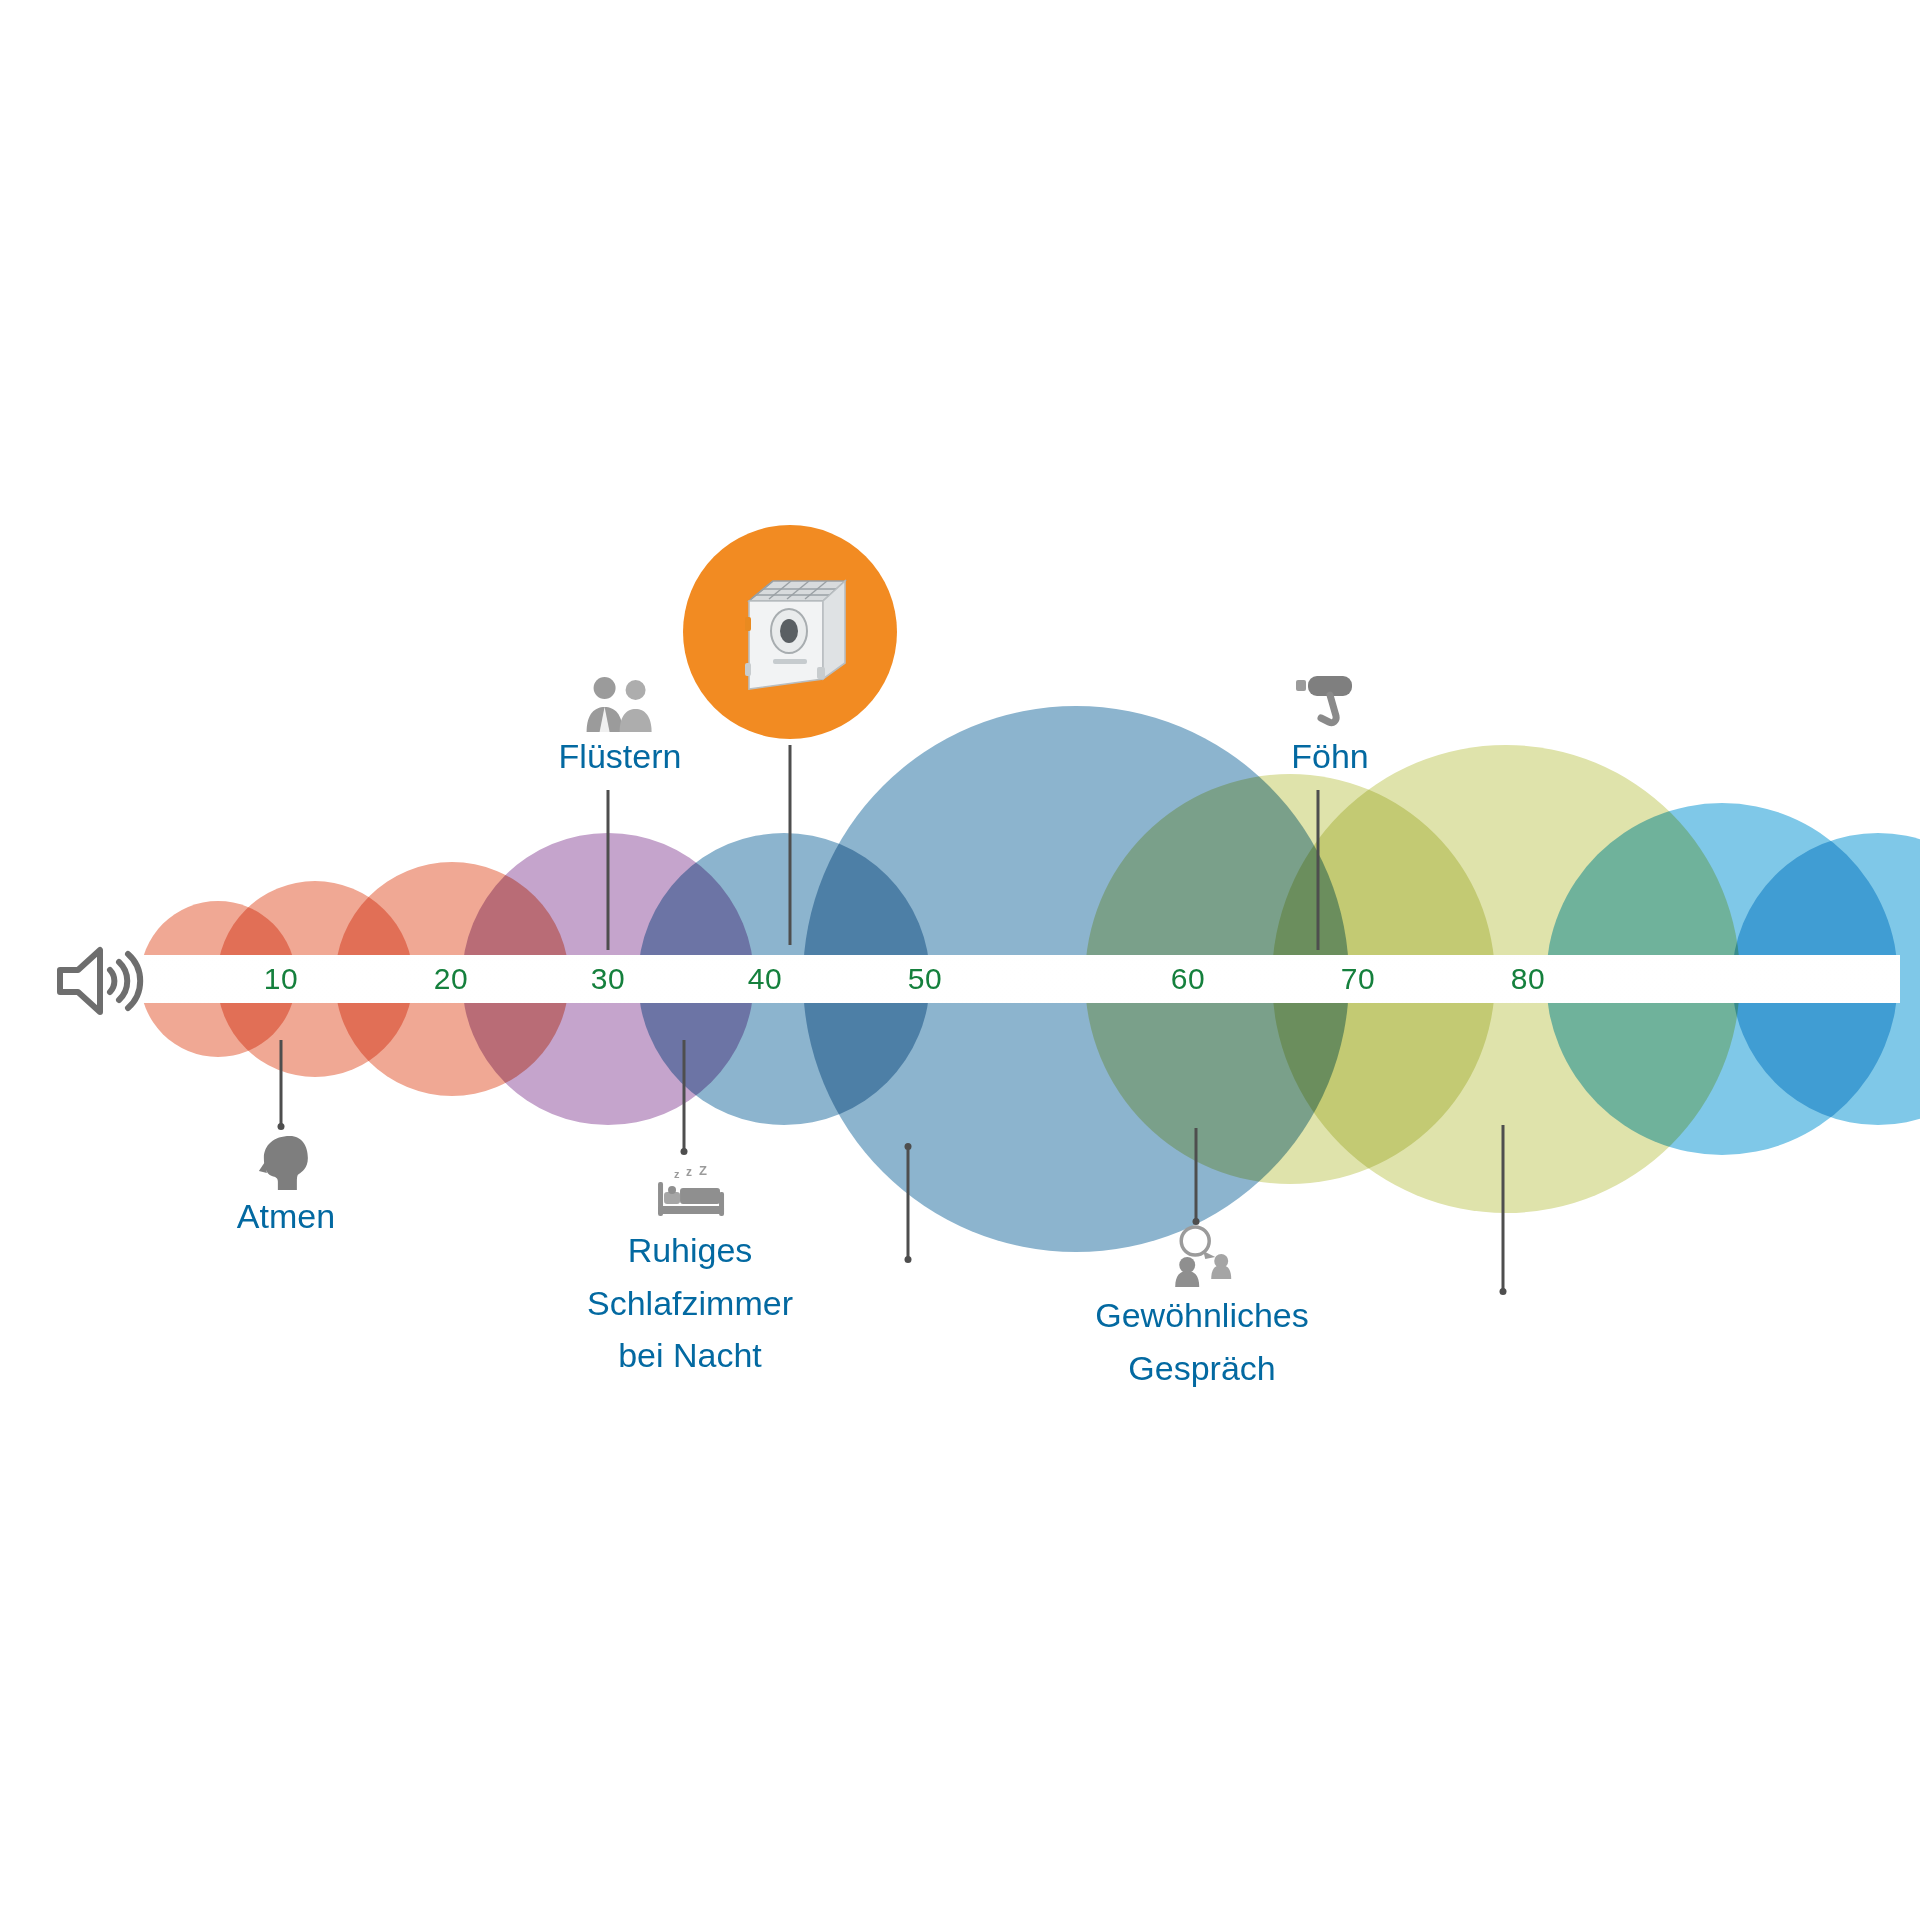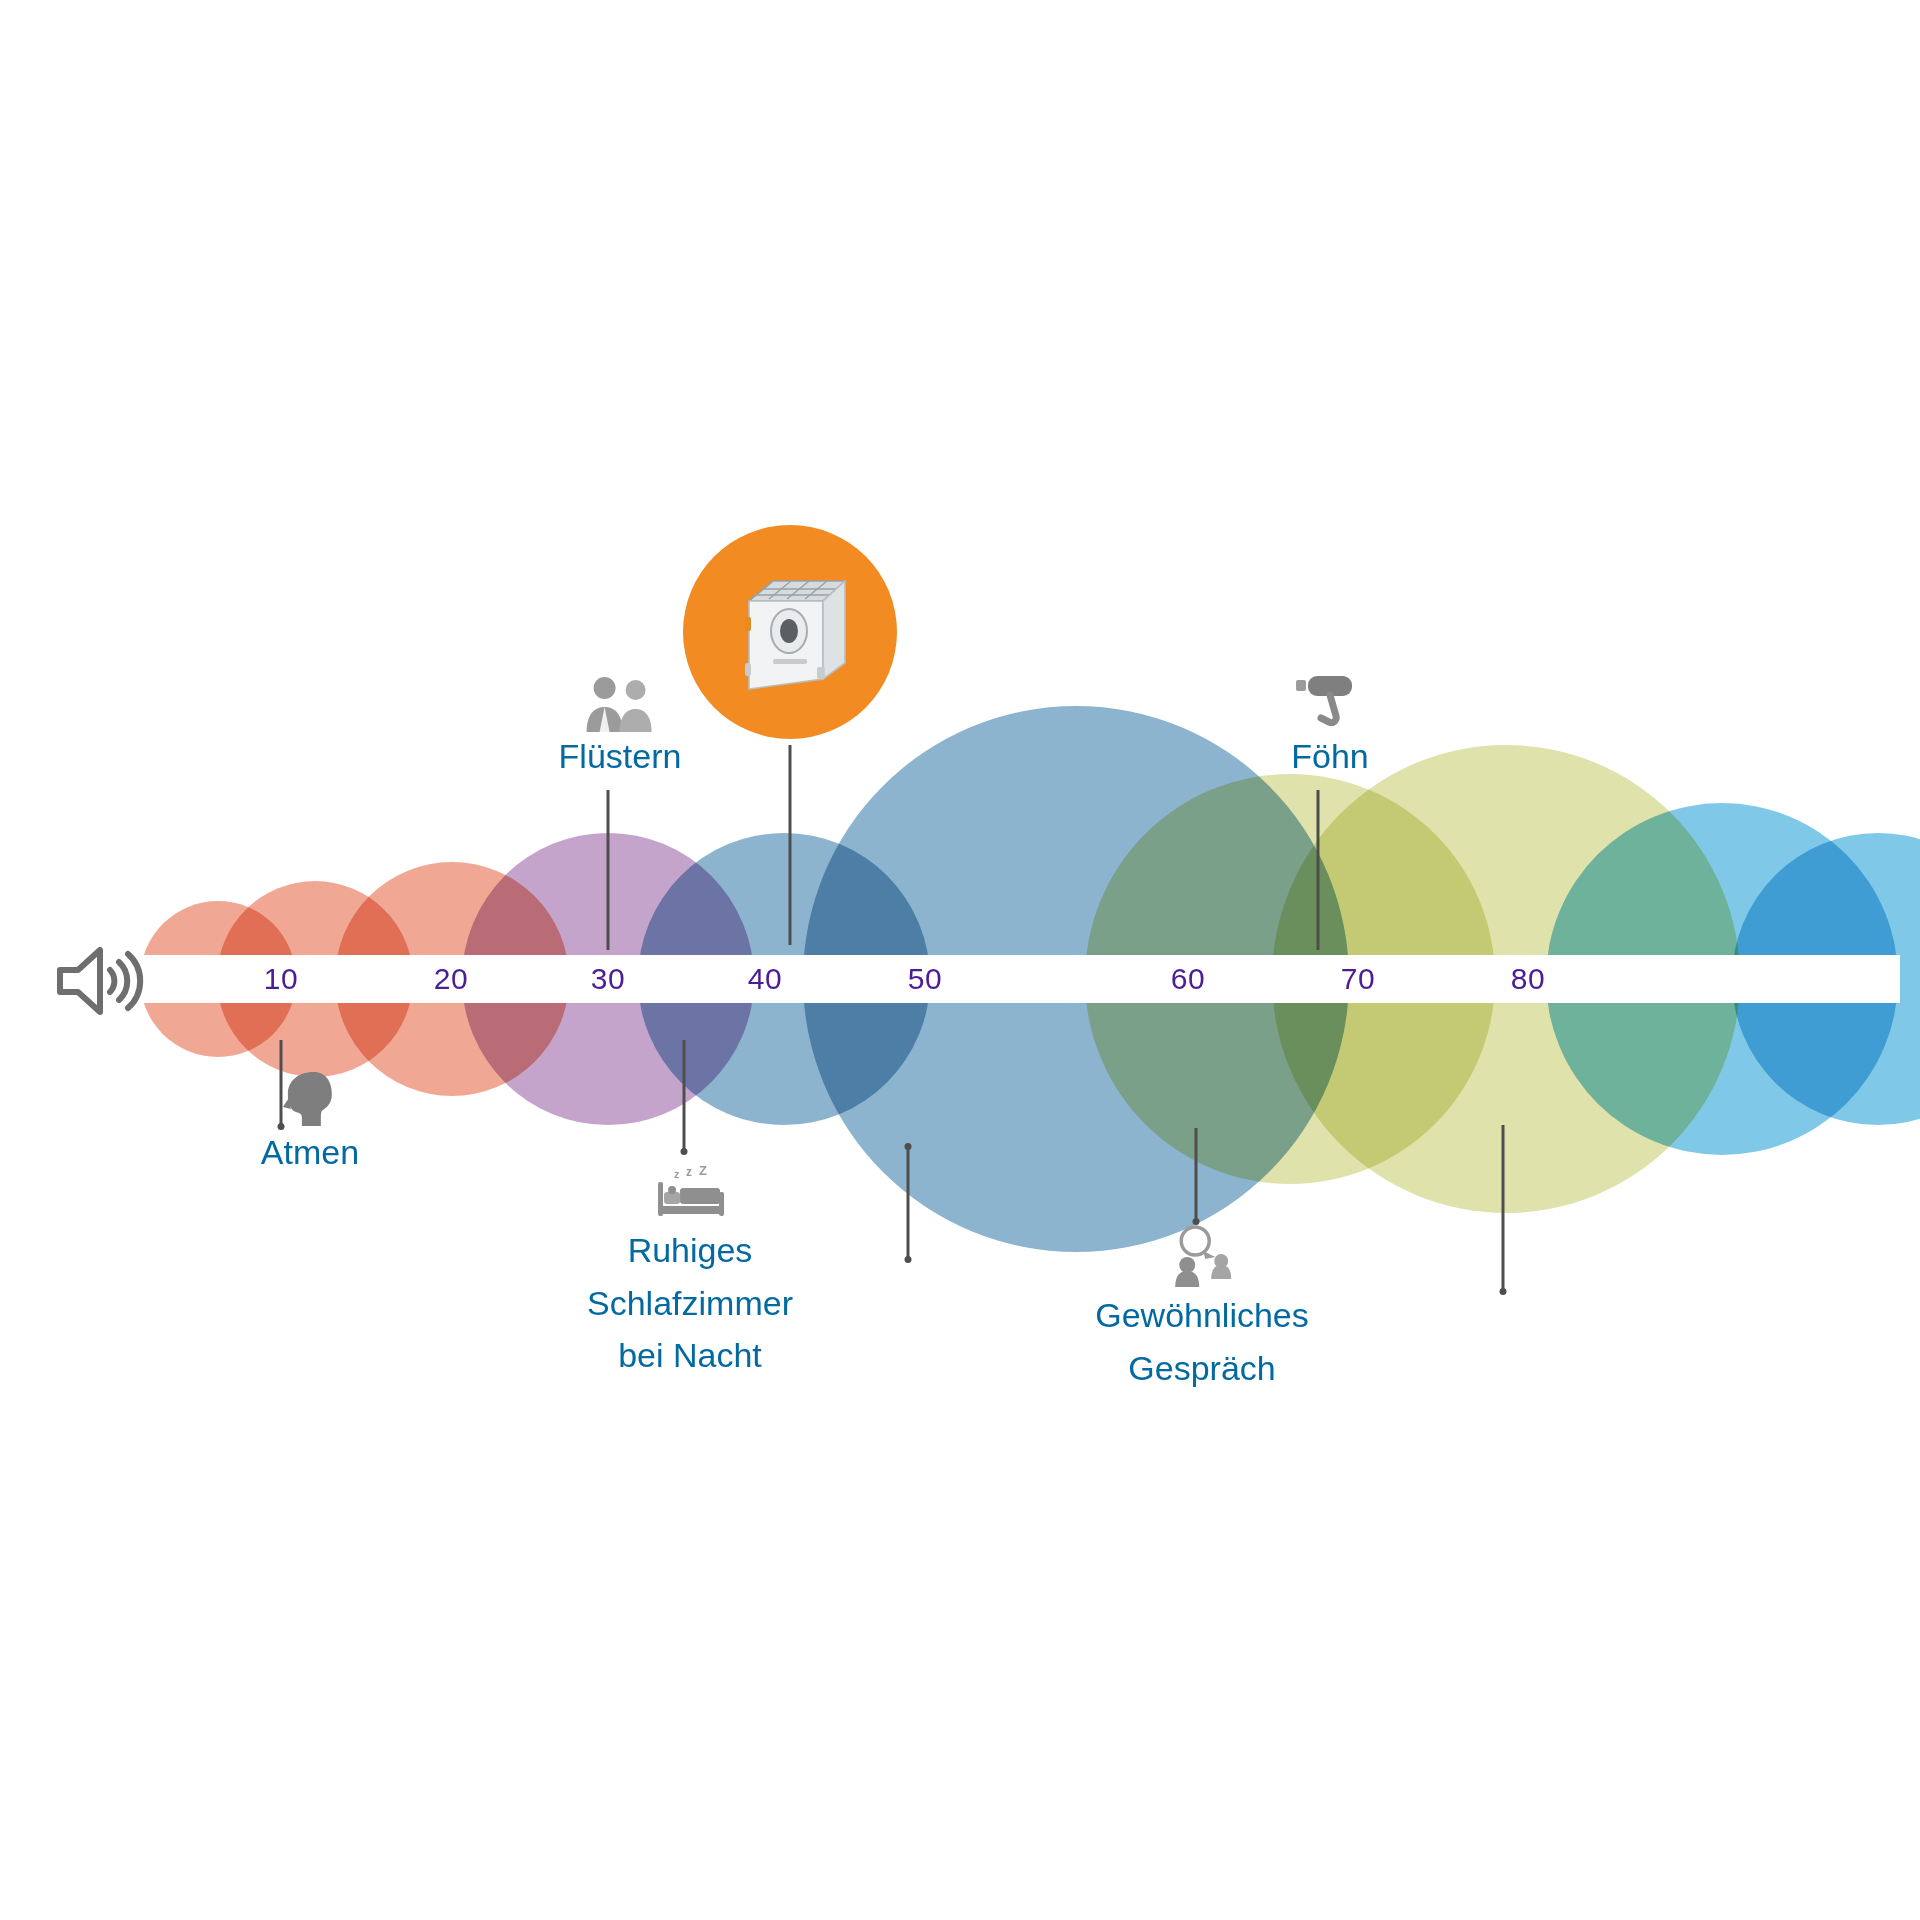--- a/index.html
+++ b/index.html
@@ -22,21 +22,21 @@
   .axis-band:before{
     content:"";position:absolute;left:0;top:0;width:100%;height:100%;
     background:linear-gradient(to bottom,rgba(255,255,255,.96),rgba(255,255,255,.99) 45%,rgba(255,255,255,.96));
   }
   .tick{
     position:absolute;
     top:955px;
     height:32px;
     line-height:48px;
     font-size:30px;
-    color:#4c1d95;
+    color:#15803d;
     letter-spacing:.5px;
     transform:translateX(-50%);
     z-index:30;
     white-space:nowrap;
   }
 
   
   .bubble{
     position:absolute;
     border-radius:50%;
@@ -187,21 +187,21 @@
       <svg width="80" height="62" viewBox="0 0 80 62">
         <rect x="6" y="8" width="10" height="11" rx="2" fill="#9b9b9b"></rect>
         <rect x="18" y="4" width="44" height="20" rx="9" fill="#7f7f7f"></rect>
         <path d="M40 23 L46 44 C47 49 43 52 39 50 L31 46" fill="none" stroke="#8a8a8a" stroke-width="7" stroke-linecap="round" stroke-linejoin="round"></path>
       </svg>
     </div>
     <div class="cap">Föhn</div>
   </div>
 
   <div class="connector dotted-end" style="left:281px; top:1040px; height:85px;"></div>
-  <div class="callout" style="left:286px; top:1056px;margin-left:24px;">
+  <div class="callout" style="left:286px; top:1120px;">
     <div class="icon-wrap">
       <svg width="60" height="62" viewBox="0 0 60 62">
         <path d="M34 4 C46 4 52 14 52 26 C52 36 46 40 43 42 C41 43 41 46 41 50 L41 58 L22 58 L22 50 C22 46 20 45 16 44 C10 42 8 34 8 26 C8 13 18 4 34 4 Z" fill="#7e7e7e"></path>
         <path d="M9 30 L3 39 L11 41 Z" fill="#7e7e7e"></path>
       </svg>
     </div>
     <div class="cap">Atmen</div>
   </div>
 
   <div class="connector dotted-end" style="left:684px; top:1040px; height:110px;"></div>

